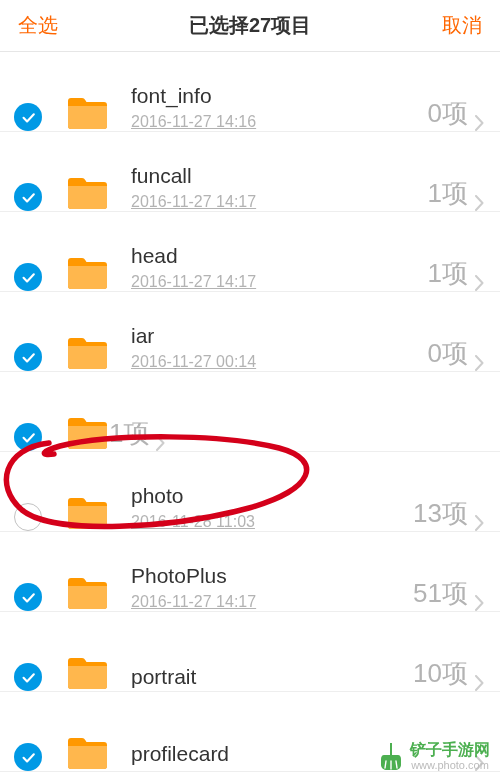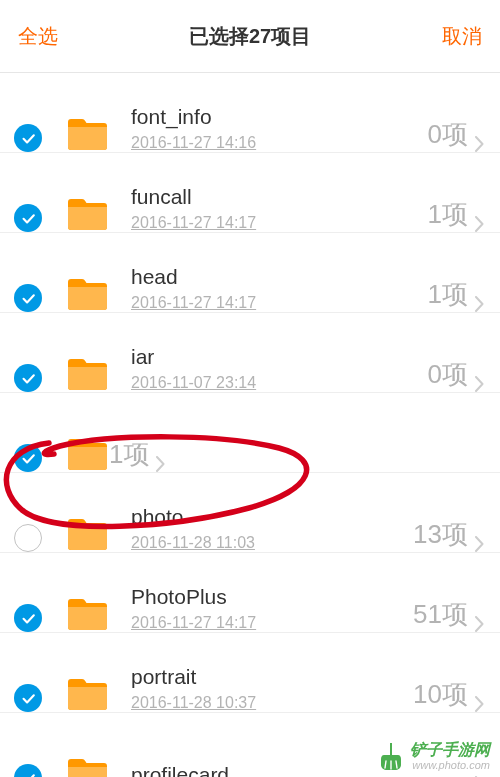--- a/index.html
+++ b/index.html
@@ -5,21 +5,21 @@
     * { margin: 0; padding: 0; box-sizing: border-box; }
     body {
       width: 500px;
       height: 777px;
       font-family: -apple-system, "Helvetica Neue", Arial, sans-serif;
       background: #fff;
       overflow: hidden;
       position: relative;
     }
     .header {
-      height: 73px;
+      height: 52px;
       display: flex;
       align-items: center;
       justify-content: space-between;
       padding: 8px 18px;
       border-bottom: 1px solid #e6e6e6;
       background: #fff;
     }
     .header-left, .header-right {
       color: #ff6600;
       font-size: 20px;
@@ -111,21 +111,21 @@
     .brand-text {
       font-size: 16px;
       color: #4caf50;
       font-weight: 600;
     }
     .brand-sub {
       font-size: 11px;
       color: #bbb;
       margin-top: -2px;
     }
-    .brand-col { display: flex; flex-direction: column; align-items: flex-end; font-style: italic; }
+    .brand-col { display: flex; flex-direction: column; align-items: center; }
   </style>
 </head>
 <body>
 
 <div class="header">
   <span class="header-left">全选</span>
   <span class="header-title">已选择27项目</span>
   <span class="header-right">取消</span>
 </div>
 
@@ -196,21 +196,21 @@
           <path d="M5 12.5 L10 17.5 L19.5 7.5" stroke="#fff" stroke-width="3" fill="none" stroke-linecap="round" stroke-linejoin="round"></path>
         </svg>
       </div>
       <div class="folder-icon">
 <svg viewBox="0 0 43 36" width="43" height="36">
   <path d="M2 6 C2 4 3 3 5 3 L16 3 C17.5 3 18.5 3.8 19.2 5 L20.5 7 L38 7 C40 7 41 8 41 10 L41 31 C41 33 40 34 38 34 L5 34 C3 34 2 33 2 31 Z" fill="#ff9800"></path>
   <path d="M2 11 L41 11 L41 31 C41 33 40 34 38 34 L5 34 C3 34 2 33 2 31 Z" fill="#ffb74d"></path>
 </svg></div>
       <div class="info">
         <div class="name">iar</div>
-        <div class="date">2016-11-07 23:14</div>
+        <div class="date">2016-11-27 00:14</div>
       </div>
       <div class="count">0项</div>
       <div class="chevron"><svg viewBox="0 0 10 16" width="10" height="16">
           <path d="M2 1 L8.5 8 L2 15" stroke="#cdcdcd" stroke-width="2" fill="none" stroke-linecap="round" stroke-linejoin="round"></path>
         </svg></div>
     </div>
     <div class="row">
       <div class="check checked">
         <svg viewBox="0 0 24 24">
           <path d="M5 12.5 L10 17.5 L19.5 7.5" stroke="#fff" stroke-width="3" fill="none" stroke-linecap="round" stroke-linejoin="round"></path>
@@ -268,21 +268,20 @@
           <path d="M5 12.5 L10 17.5 L19.5 7.5" stroke="#fff" stroke-width="3" fill="none" stroke-linecap="round" stroke-linejoin="round"></path>
         </svg>
       </div>
       <div class="folder-icon">
 <svg viewBox="0 0 43 36" width="43" height="36">
   <path d="M2 6 C2 4 3 3 5 3 L16 3 C17.5 3 18.5 3.8 19.2 5 L20.5 7 L38 7 C40 7 41 8 41 10 L41 31 C41 33 40 34 38 34 L5 34 C3 34 2 33 2 31 Z" fill="#ff9800"></path>
   <path d="M2 11 L41 11 L41 31 C41 33 40 34 38 34 L5 34 C3 34 2 33 2 31 Z" fill="#ffb74d"></path>
 </svg></div>
       <div class="info">
         <div class="name">portrait</div>
-        <div class="date">2016-11-28 10:37</div>
       </div>
       <div class="count">10项</div>
       <div class="chevron"><svg viewBox="0 0 10 16" width="10" height="16">
           <path d="M2 1 L8.5 8 L2 15" stroke="#cdcdcd" stroke-width="2" fill="none" stroke-linecap="round" stroke-linejoin="round"></path>
         </svg></div>
     </div>
     <div class="row">
       <div class="check checked">
         <svg viewBox="0 0 24 24">
           <path d="M5 12.5 L10 17.5 L19.5 7.5" stroke="#fff" stroke-width="3" fill="none" stroke-linecap="round" stroke-linejoin="round"></path>

